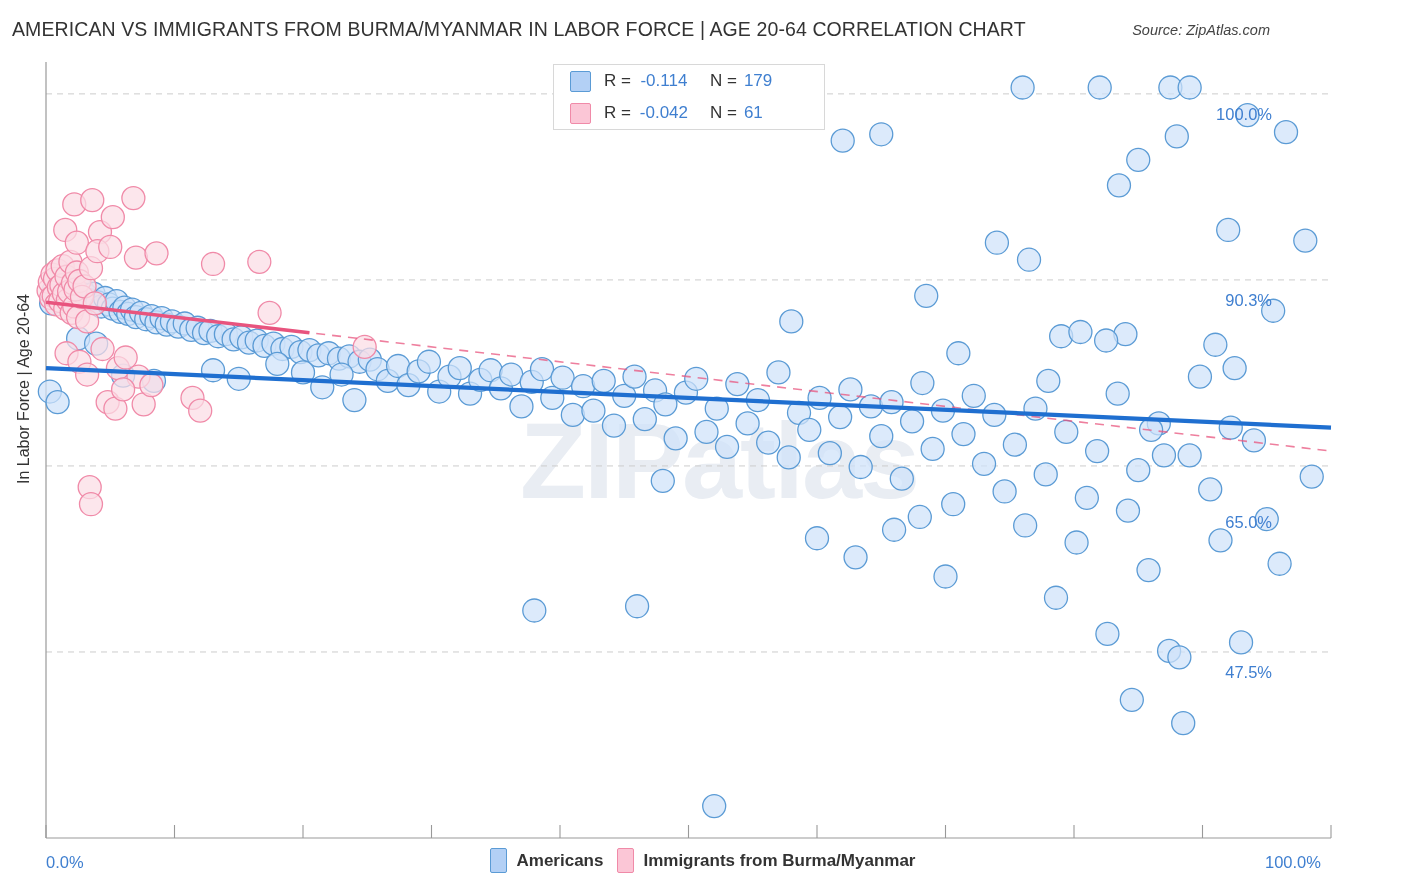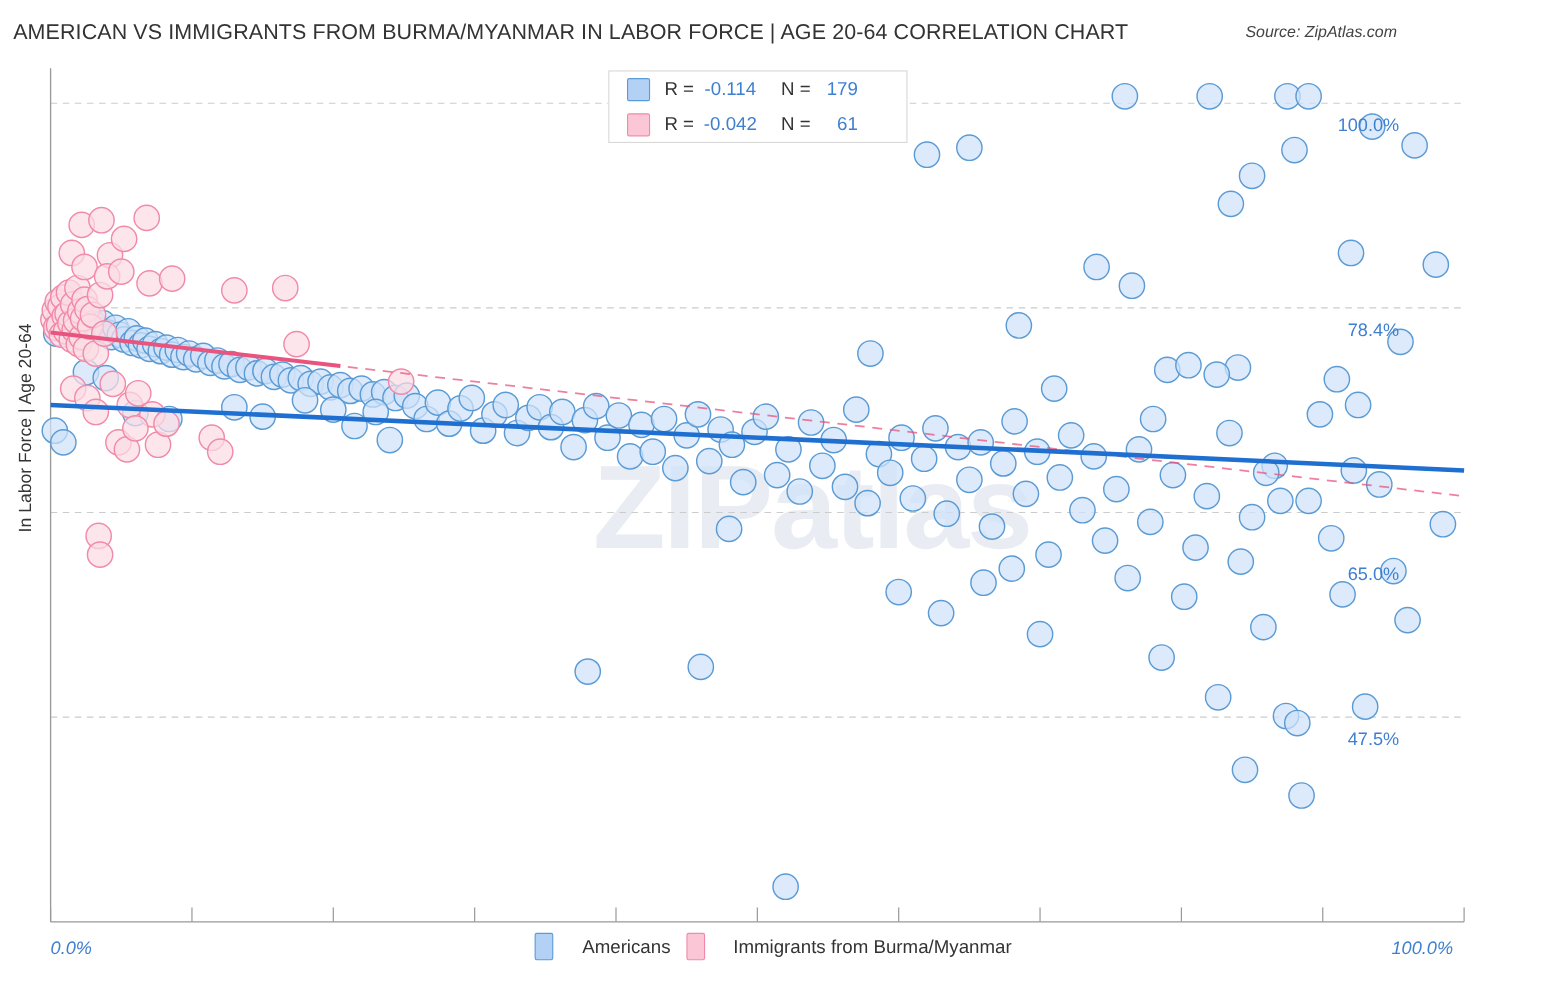--- a/index.html
+++ b/index.html
@@ -67,21 +67,20 @@
     color: #3f7fd0;
     white-space: nowrap;
     right: 12px;
   }
   .xtick {
     position: absolute;
     font-size: 16.5px;
     color: #3f7fd0;
     white-space: nowrap;
     top: 853px;
-    font-style: italic;
   }
   .statbox {
     position: absolute;
     left: 553px;
     top: 64px;
     width: 272px;
     height: 66px;
     background: #ffffff;
     border: 1px solid #d8d8d8;
     box-sizing: border-box;
@@ -116,48 +115,47 @@
   .st-lbl2 {
     font-size: 17px;
     color: #333333;
     margin-left: 20px;
   }
   .st-val2 {
     font-size: 17px;
     color: #3f7fd0;
     margin-left: 7px;
     min-width: 36px;
-    text-align: right;
+    text-align: left;
   }
   .botlegend {
     position: absolute;
     top: 848px;
     left: 0;
     width: 1406px;
     display: flex;
     justify-content: center;
     align-items: center;
     gap: 14px;
   }
-  .bl-item { display: flex; align-items: center; gap: 26px; }
+  .bl-item { display: flex; align-items: center; gap: 9px; font-weight: bold; }
   .bl-sw {
     width: 17px; height: 25px; border-radius: 2px; box-sizing: border-box;
   }
   .bl-txt { font-size: 17px; color: #333333; white-space: nowrap; }
   .watermark {
     position: absolute;
     left: 520px;
     top: 398px;
     font-size: 108px;
     color: #e9edf3;
     font-weight: bold;
     letter-spacing: -2px;
     user-select: none;
     pointer-events: none;
-    margin-left: 19px;
   }
 </style>
 </head>
 <body>
 
 <div id="root">
 
   <div class="title">AMERICAN VS IMMIGRANTS FROM BURMA/MYANMAR IN LABOR FORCE | AGE 20-64 CORRELATION CHART</div>
   <div class="source">Source: ZipAtlas.com</div>
 
@@ -445,21 +443,21 @@
           <circle cx="44.98" cy="442.21" r="11.5" fill="#fbdce5" fill-opacity="0.72" stroke="#f08aa8" stroke-width="1.3"></circle>
         </g>
         <line x1="0" y1="240.24109589041097" x2="1285" y2="389.0630136986301" stroke="#e8547e" stroke-width="1.6" stroke-dasharray="9 7" stroke-opacity="0.75"></line>
         <line x1="0" y1="240.24109589041097" x2="263.425" y2="270.7495890410959" stroke="#e8547e" stroke-width="3.6"></line>
         <line x1="0" y1="306.1479452054794" x2="1285" y2="365.67671232876717" stroke="#1f6fd0" stroke-width="4.2"></line>
       </svg>
   </div>
 
   <div id="ytick-layer">
       <div class="ytick" style="top: 104.89px;">100.0%</div>
-      <div class="ytick" style="top: 290.918px;">78.4%</div>
+      <div class="ytick" style="top: 290.918px;">90.3%</div>
       <div class="ytick" style="top: 476.945px; margin-top: 36px;">65.0%</div>
       <div class="ytick" style="top: 662.973px;">47.5%</div>
     </div>
   <div id="xtick-layer">
       <div class="xtick" style="left: 46px;">0.0%</div>
       <div class="xtick" style="left: 1265px;">100.0%</div>
     </div>
 
   <div class="statbox">
     <div class="statrow">

